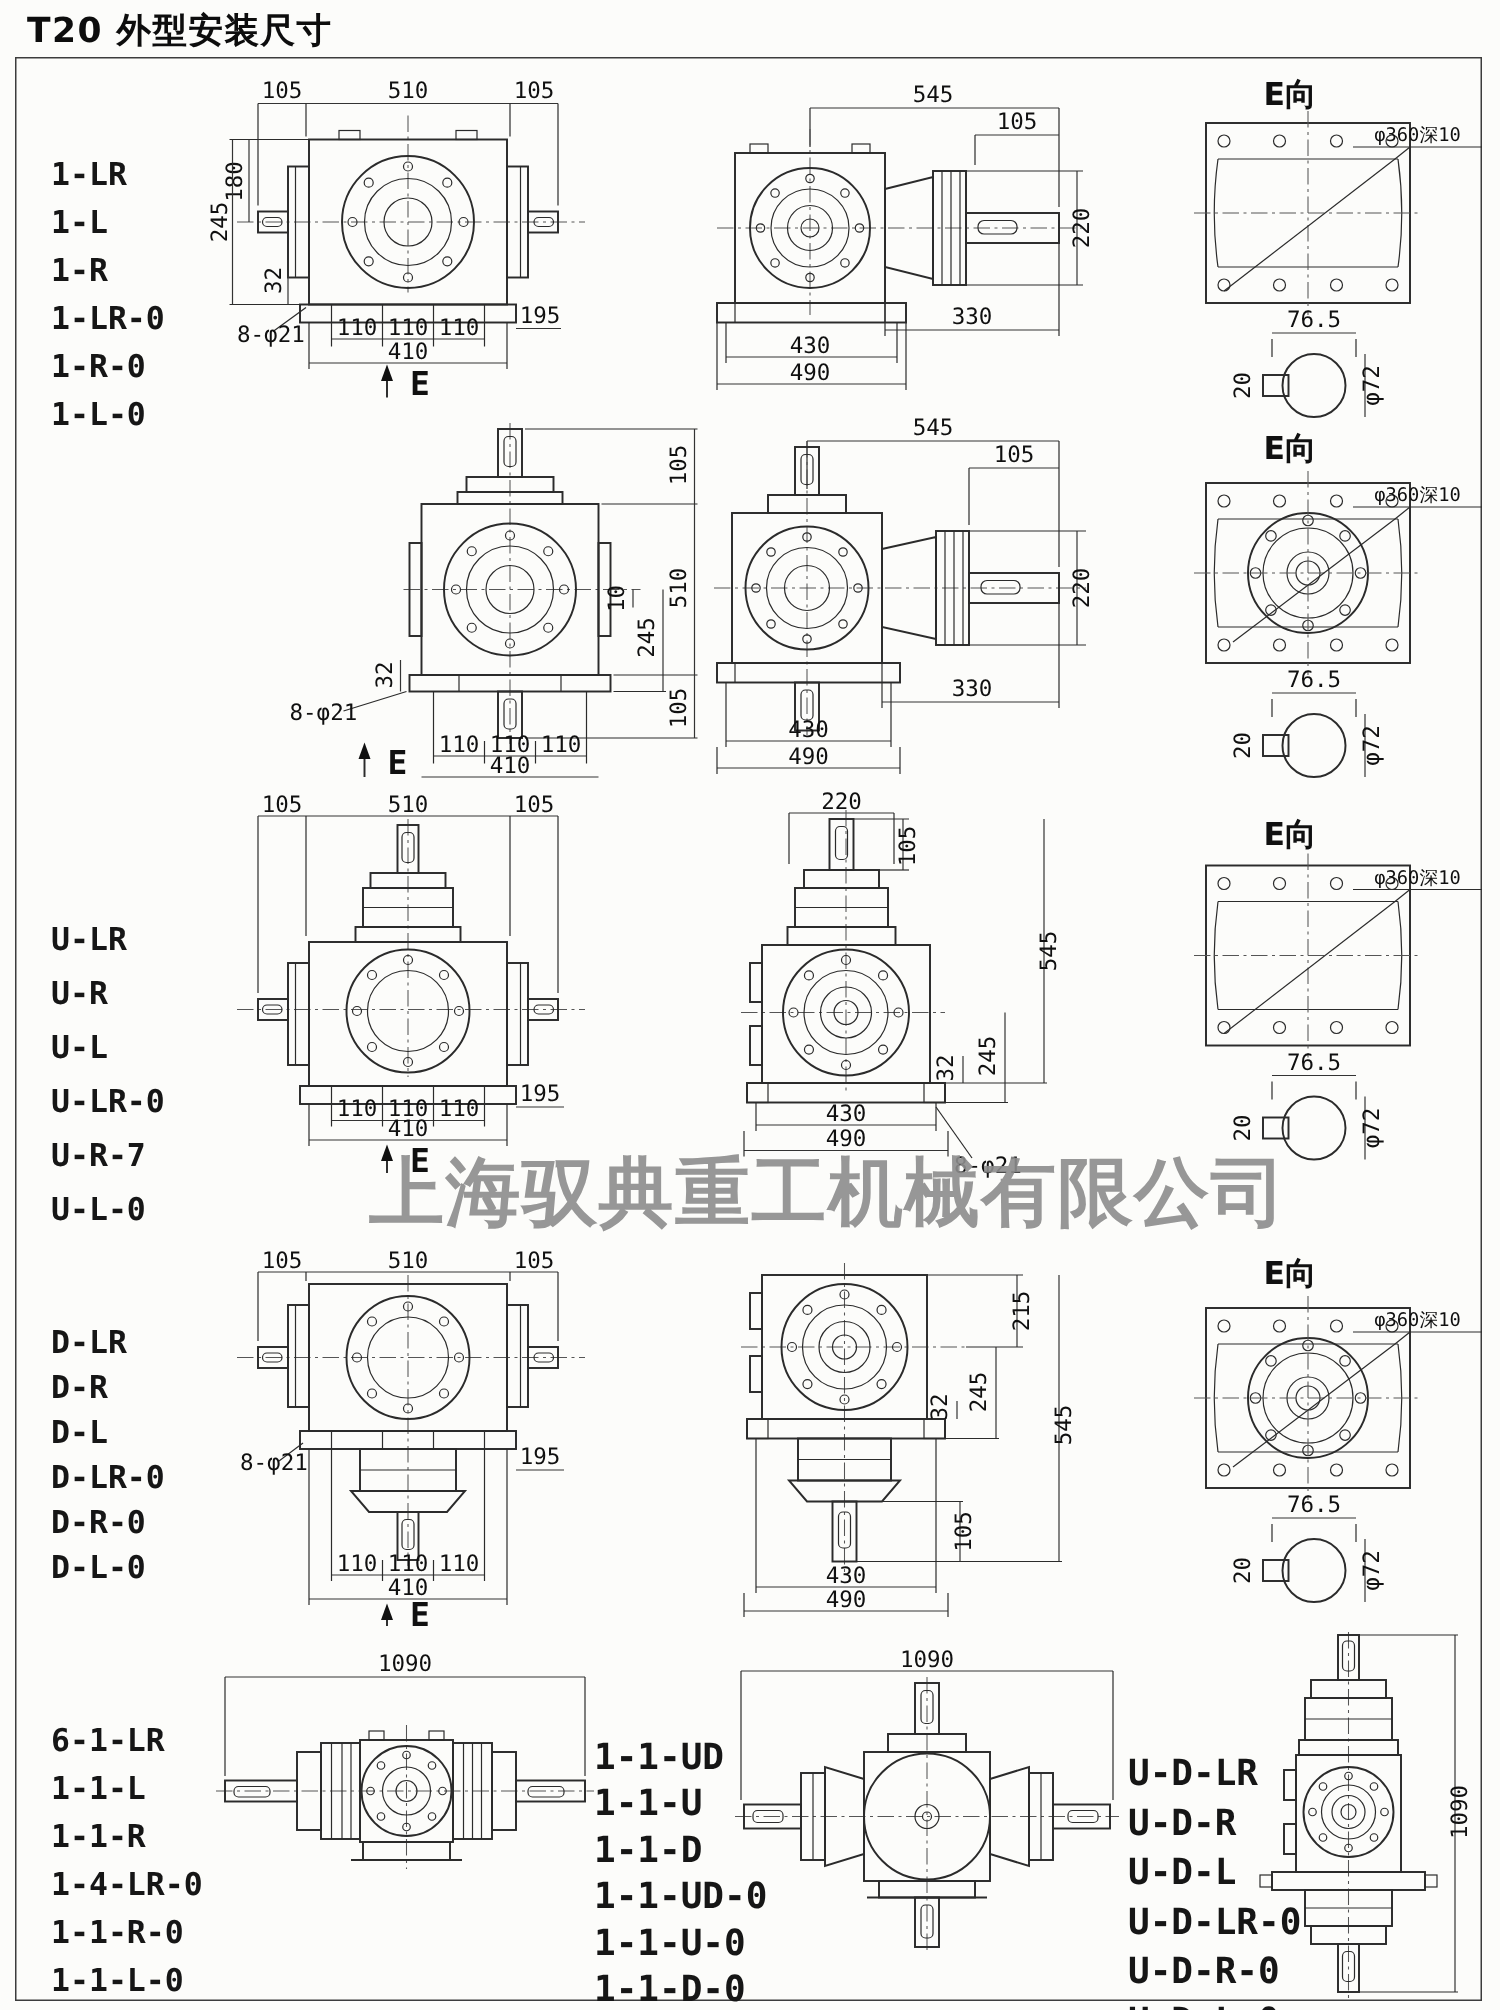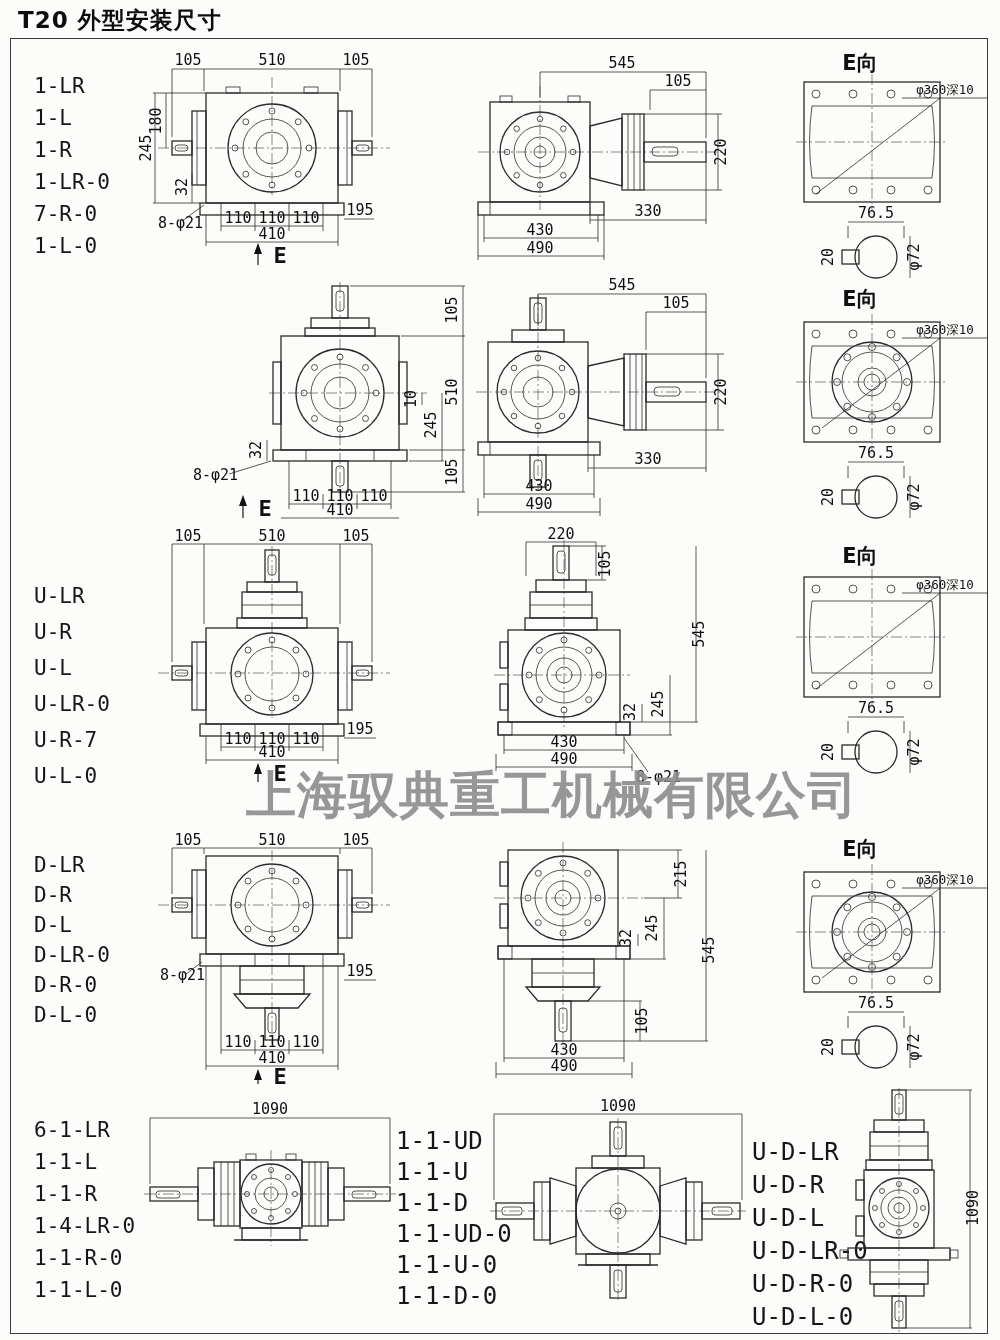--- a/index.html
+++ b/index.html
@@ -1,20 +1,20 @@
 <!DOCTYPE html>
 <html><head>
 <meta charset="utf-8">
 <style>
   html,body{margin:0;padding:0;background:#e9e9e7;}
   .sheet{position:relative;width:1000px;height:1340px;background:#fcfcfa;overflow:hidden;
          font-family:"DejaVu Sans",sans-serif;color:#111;}
   .frame{position:absolute;left:10px;top:38px;width:976px;height:1294px;border:1.5px solid #3c3c3c;}
   .title{position:absolute;left:18px;top:5px;font-size:23px;font-weight:bold;letter-spacing:1px;color:#0d0d0d;}
-  .models{position:absolute;font-family:"DejaVu Sans Mono",monospace;font-weight:normal;font-size:21px;color:#161616;white-space:nowrap;}
+  .models{position:absolute;font-family:"DejaVu Sans Mono",monospace;font-weight:bold;font-size:21px;color:#161616;white-space:nowrap;margin-top:30px;}
   .models.small{font-size:24px;}
   svg.drw{position:absolute;overflow:visible;}
   .ln{fill:none;stroke:#2b2b2b;stroke-width:1.3;}
   .thin{fill:none;stroke:#2b2b2b;stroke-width:0.8;}
   .cl{fill:none;stroke:#555;stroke-width:0.7;stroke-dasharray:11 3 2 3;}
   .dim{fill:none;stroke:#333;stroke-width:0.8;}
   text.d{font:15px "DejaVu Sans Mono",monospace;fill:#101010;text-anchor:middle;}
   text.big{font:bold 21px "DejaVu Sans",sans-serif;fill:#101010;text-anchor:middle;}
   text.e{font:bold 22px "DejaVu Sans Mono",monospace;fill:#101010;text-anchor:middle;}
   .wm{position:absolute;left:246px;top:762px;font-size:50px;font-weight:bold;color:#8d8d8d;
@@ -26,21 +26,21 @@
 
 <div class="sheet">
   <div class="title">T20 外型安装尺寸</div>
   <div class="frame"></div>
 
   <div class="models" style="left:34px;top:70px;line-height:32px">
     <div>1-LR</div>
     <div>1-L</div>
     <div>1-R</div>
     <div>1-LR-0</div>
-    <div>7-R-0</div>
+    <div>1-R-0</div>
     <div>1-L-0</div>
   </div>
 
   <svg class="drw" style="left:148px;top:55px" width="252" height="212" viewBox="0 0 252 212">
     <line class="dim" x1="24" y1="14" x2="224" y2="14"></line>
     <line class="thin" x1="24" y1="14" x2="24" y2="82"></line>
       <line class="thin" x1="56" y1="14" x2="56" y2="36"></line>
     <line class="thin" x1="192" y1="14" x2="192" y2="36"></line>
       <line class="thin" x1="224" y1="14" x2="224" y2="82"></line>
     <text class="d" x="40" y="10">105</text>

